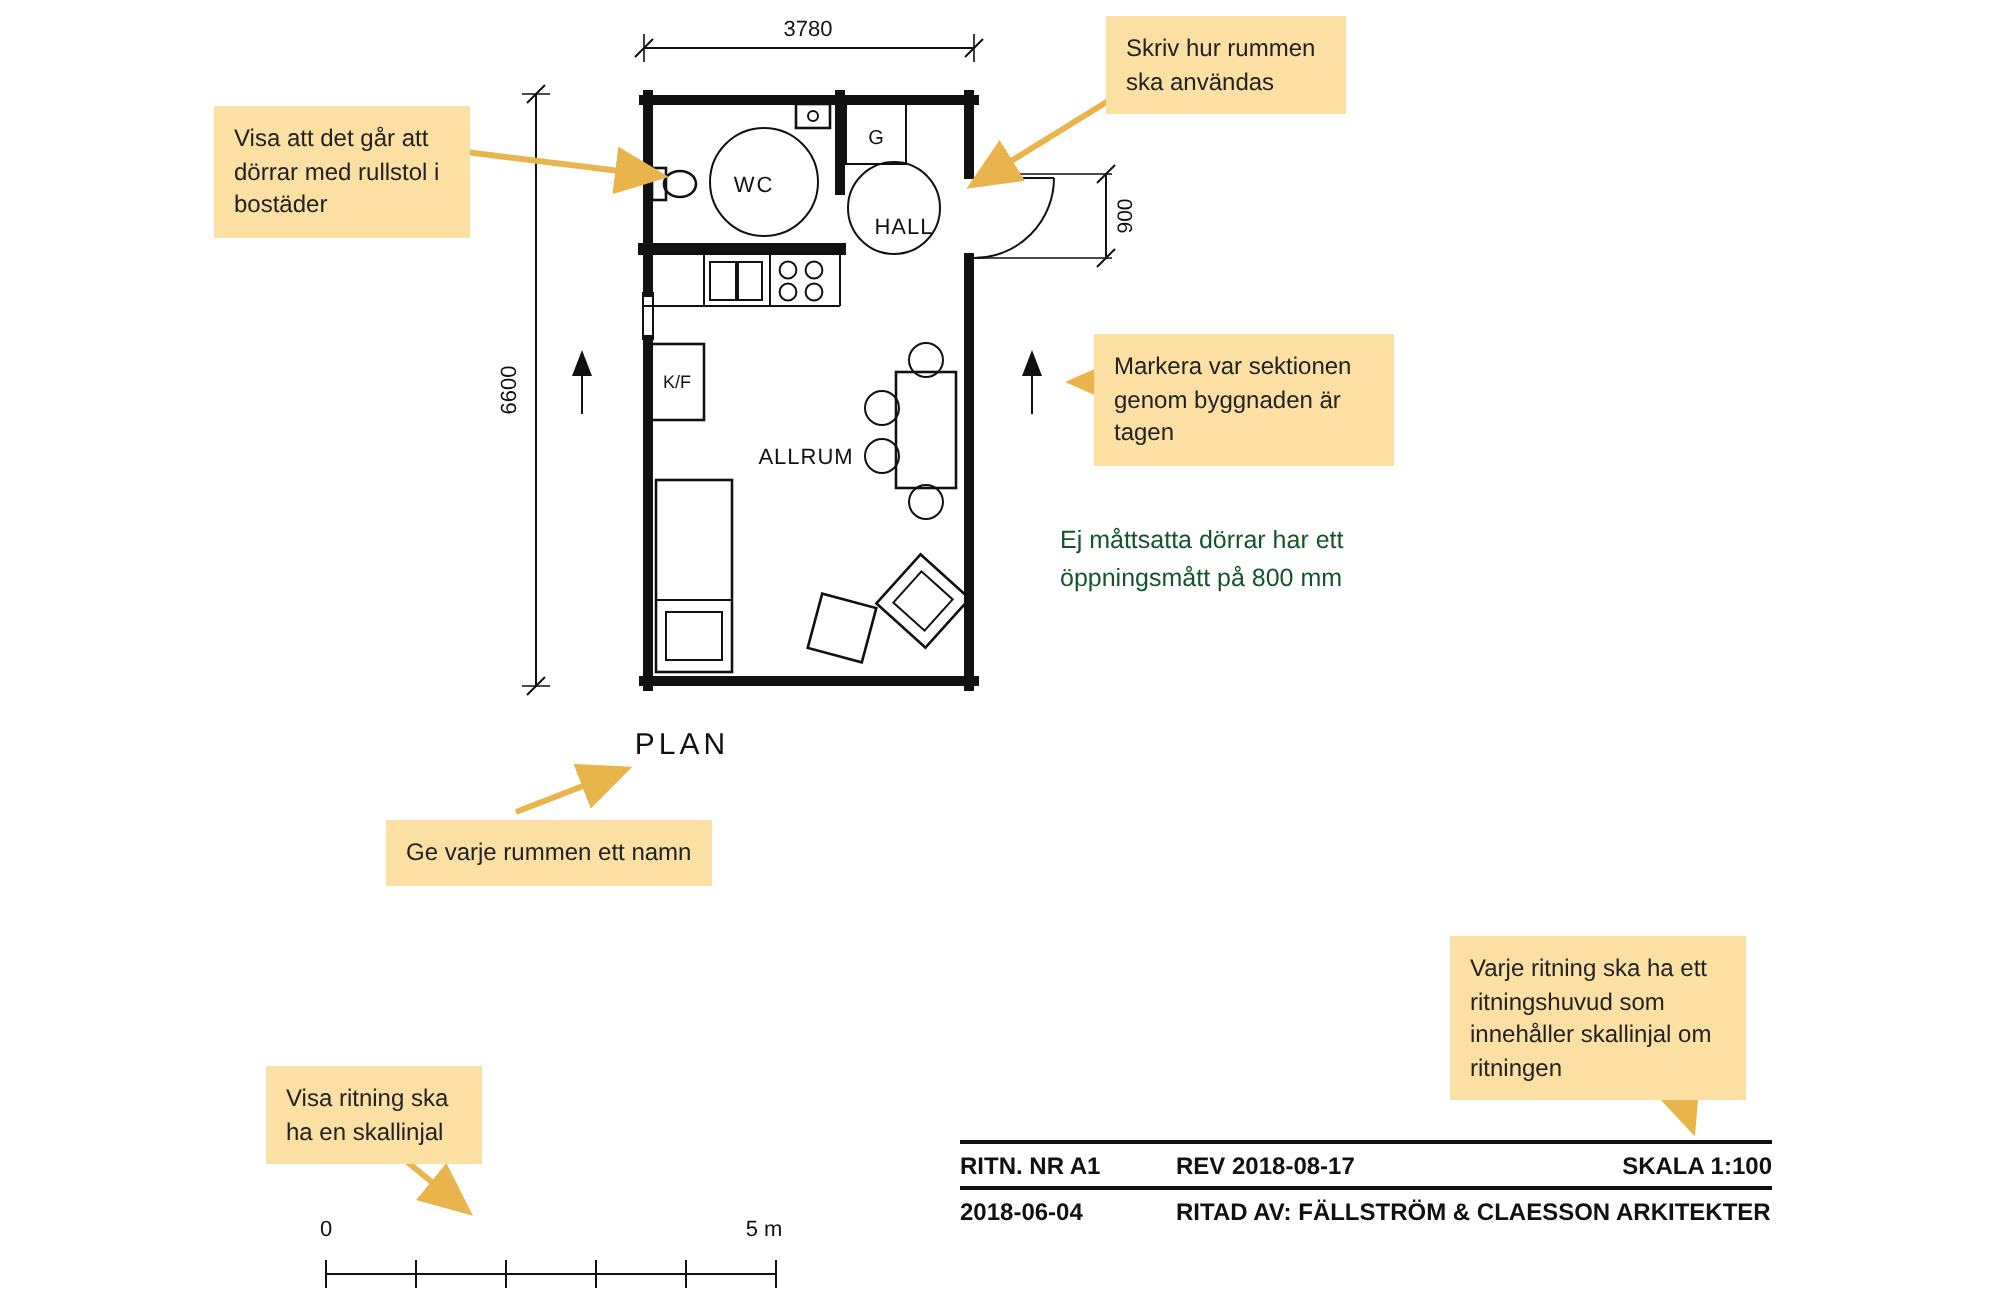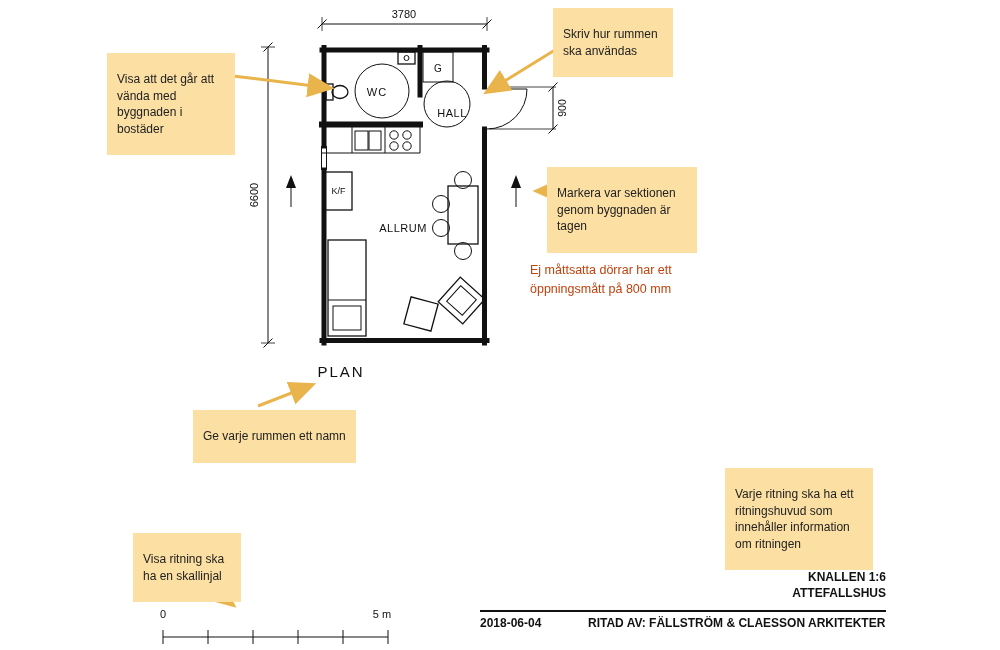--- a/index.html
+++ b/index.html
@@ -5,25 +5,25 @@
   html,body{margin:0;padding:0}
   body{
     width:1000px;height:650px;position:relative;background:#fff;
     font-family:"Liberation Sans",sans-serif;color:#111;overflow:hidden;
   }
   #drawing{position:absolute;left:0;top:0}
   svg text{font-family:"Liberation Sans",sans-serif;fill:#111}
 
   .callout{
     position:absolute;background:var(--callout-bg,#fbdfa3);color:#222;
-    font-size:12px;line-height:1.38;padding:18px 10px;
+    font-size:12px;line-height:1.38;padding:8px 10px;
   }
   .note{
     position:absolute;left:530px;top:261px;width:182px;
-    font-size:12.5px;line-height:1.5;color:#c2410c;
+    font-size:12.5px;line-height:1.5;color:#14532d;
   }
   .titleblock{
     position:absolute;left:480px;top:570px;width:406px;
     font-weight:700;font-size:12px;color:#111;
   }
   .tb-head{text-align:right;line-height:1.32;margin-bottom:8px}
   .tb-row{display:flex;border-top:2px solid #111;padding:4px 0 3px 0;white-space:nowrap}
   .tb-c1{width:108px}
   .tb-c2{flex:1}
   .tb-c3{text-align:right}
@@ -165,32 +165,33 @@
   <g>
     <path class="arrow-line" d="M233,76 L330,88" marker-end="url(#ah)"></path>
     <path class="arrow-line" d="M563,45 L487,92" marker-end="url(#ah)"></path>
     <path class="arrow-line" d="M572,191 L537,191" marker-end="url(#ah)"></path>
     <path class="arrow-line" d="M258,406 L312,385" marker-end="url(#ah)"></path>
     <path class="arrow-line" d="M838,541 L846,564" marker-end="url(#ah)"></path>
     <path class="arrow-line" d="M189,569 L233,605" marker-end="url(#ah)"></path>
   </g>
 </svg>
 
-<div class="callout" style="left:107px;top:53px;width:108px">Visa att det går att vända med byggnaden i bostäder</div>
+<div class="callout" style="left:107px;top:53px;width:108px">Visa att det går att dörrar med rullstol i bostäder</div>
 <div class="callout" style="left:553px;top:8px;width:100px">Skriv hur rummen ska användas</div>
 <div class="callout" style="left:547px;top:167px;width:130px">Markera var sektionen genom byggnaden är tagen</div>
 <div class="callout" style="left:193px;top:410px;white-space:nowrap">Ge varje rummen ett namn</div>
-<div class="callout" style="left:725px;top:468px;width:128px">Varje ritning ska ha ett ritningshuvud som innehåller information om ritningen</div>
+<div class="callout" style="left:725px;top:468px;width:128px">Varje ritning ska ha ett ritningshuvud som innehåller skallinjal om ritningen</div>
 <div class="callout" style="left:133px;top:533px;width:88px">Visa ritning ska ha en skallinjal</div>
 
 <div class="note">Ej måttsatta dörrar har ett öppningsmått på 800 mm</div>
 
 <div class="titleblock">
-  <div class="tb-head">
-    <div>KNALLEN 1:6</div>
-    <div>ATTEFALLSHUS</div>
+  <div class="tb-row">
+    <span class="tb-c1">RITN. NR A1</span>
+    <span class="tb-c2">REV 2018-08-17</span>
+    <span class="tb-c3">SKALA 1:100</span>
   </div>
   <div class="tb-row">
     <span class="tb-c1">2018-06-04</span>
     <span class="tb-c2">RITAD AV: FÄLLSTRÖM &amp; CLAESSON ARKITEKTER</span>
   </div>
 
 </div>
 
 </body></html>

